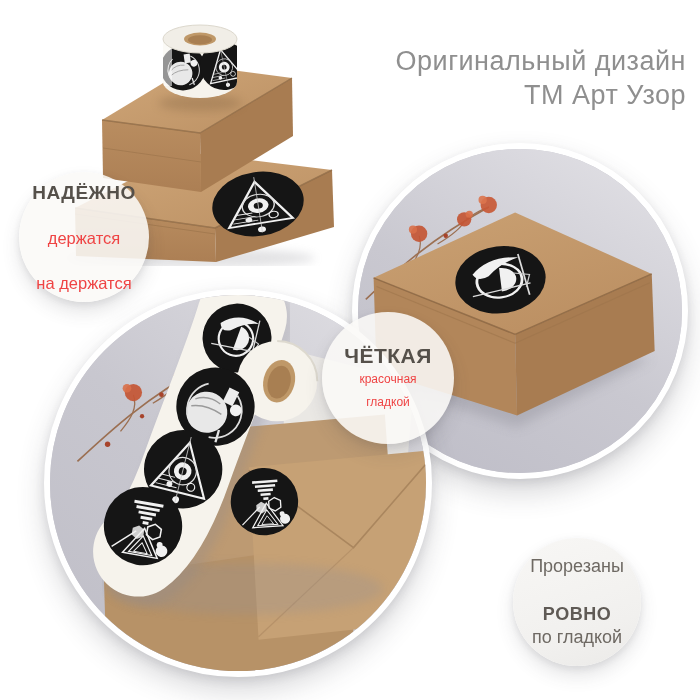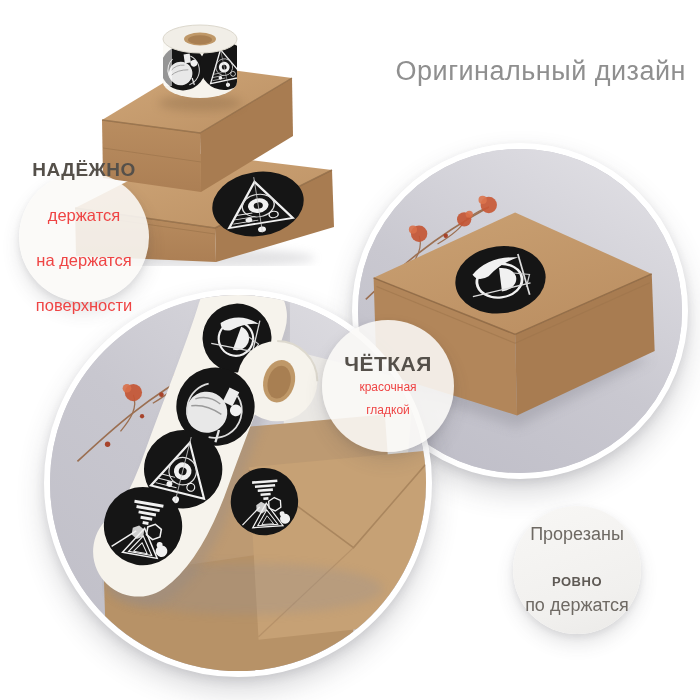--- a/index.html
+++ b/index.html
@@ -2,21 +2,21 @@
 <html><head>
 <meta charset="utf-8">
 <style>
   html,body{margin:0;padding:0;background:#ffffff;}
   #canvas{
     position:relative;width:700px;height:700px;background:#ffffff;overflow:hidden;
     font-family:"Liberation Sans","DejaVu Sans",sans-serif;
   }
   
   .brand-caption{
-    position:absolute;top:54px;right:14px;width:340px;text-align:right;
+    position:absolute;top:44px;right:14px;width:340px;text-align:right;
     color:#8f8f8f;font-size:27px;line-height:34px;letter-spacing:.5px;
   }
   
   .photo-circle{
     position:absolute;border-radius:50%;border:6px solid #ffffff;overflow:hidden;
     box-sizing:border-box;background:#c7c6ce;
     box-shadow:0 14px 28px rgba(60,60,70,.20), 0 4px 10px rgba(60,60,70,.12);
     z-index:2;
   }
   #circle-box{left:352px;top:143px;width:336px;height:336px;}
@@ -28,28 +28,28 @@
   
   .badge{
     position:absolute;border-radius:50%;z-index:3;
     display:flex;flex-direction:column;align-items:center;justify-content:center;
     text-align:center;
     box-shadow:0 10px 18px rgba(70,70,80,.14), 0 3px 6px rgba(70,70,80,.10);
   }
   .badge-soft{background:rgba(250,249,247,.88);}
   .badge-solid{background:linear-gradient(160deg,#f8f7f5 0%,#f1f0ee 70%,#ebeae8 100%);}
   #badge-adhesion{left:19px;top:172px;width:130px;height:130px;gap:24px;}
-  #badge-print{left:322px;top:320px;width:132px;height:132px;align-items:center;}
-  #badge-cut{left:513px;top:506px;width:128px;height:128px;}
+  #badge-print{left:322px;top:312px;width:132px;height:132px;align-items:center;}
+  #badge-cut{left:513px;top:538px;width:128px;height:128px;}
   .badge-title{font-weight:bold;color:#55504a;font-size:19px;line-height:23px;letter-spacing:.5px;}
   .badge-line{color:#ef4444;font-size:16.5px;line-height:21px;}
   #badge-print .badge-title{font-size:21px;line-height:25px;}
   #badge-print .badge-line{font-size:12px;line-height:23px;}
   #badge-cut .badge-line{font-size:18px;line-height:23px;color:#6e6963;}
-  #badge-cut .badge-title{font-size:13px;line-height:24px;color:#5f5a55;margin-top:24px;}
+  #badge-cut .badge-title{font-size:18px;line-height:24px;color:#5f5a55;margin-top:24px;}
   .hidden-defs{position:absolute;width:0;height:0;overflow:hidden;}
 </style>
 </head>
 <body>
 
 <div id="canvas">
 
   <svg class="hidden-defs" aria-hidden="true">
     <defs>
       <g id="dA">
@@ -174,20 +174,21 @@
         </g>
         <ellipse cx="150" cy="31" rx="37" ry="14" fill="#f1eee7" stroke="#dcd8cd" stroke-width="1"></ellipse>
         <ellipse cx="150" cy="31" rx="16" ry="6.5" fill="#bf9868"></ellipse>
         <ellipse cx="150" cy="31.8" rx="12" ry="4.6" fill="#a87f52"></ellipse>
       </g>
     </svg>
   </div>
 
   <div class="brand-caption">
     <div>Оригинальный дизайн</div>
+    <div>ТМ Арт Узор</div>
   </div>
 
   <div id="circle-box" class="photo-circle">
     <svg viewBox="0 0 332 332" preserveAspectRatio="xMidYMid slice">
       <defs>
         <linearGradient id="gBgR" x1="0.8" y1="0" x2="0.2" y2="1">
           <stop offset="0" stop-color="#e0dfe4"></stop>
             <stop offset="0.55" stop-color="#c9c8d0"></stop>
             <stop offset="1" stop-color="#bfbec8"></stop>
         </linearGradient>
@@ -279,28 +280,27 @@
       <g transform="translate(219,211) rotate(-4) scale(0.86)">
         <use href="#dD" x="-40" y="-40"></use>
       </g>
     </svg>
   </div>
 
   <div id="badge-adhesion" class="badge badge-soft">
     <div class="badge-title">НАДЁЖНО</div>
     <div class="badge-line">держатся</div>
     <div class="badge-line">на держатся</div>
-    <div class="badge-line">поверхности</div>
   </div>
 
   <div id="badge-print" class="badge badge-soft">
     <div class="badge-title">ЧЁТКАЯ</div>
     <div class="badge-line">красочная</div>
     <div class="badge-line">гладкой</div>
   </div>
 
   <div id="badge-cut" class="badge badge-solid">
     <div class="badge-line">Прорезаны</div>
     <div class="badge-title">РОВНО</div>
-    <div class="badge-line">по держатся</div>
+    <div class="badge-line">по гладкой</div>
   </div>
 
 </div>
 
 </body></html>

